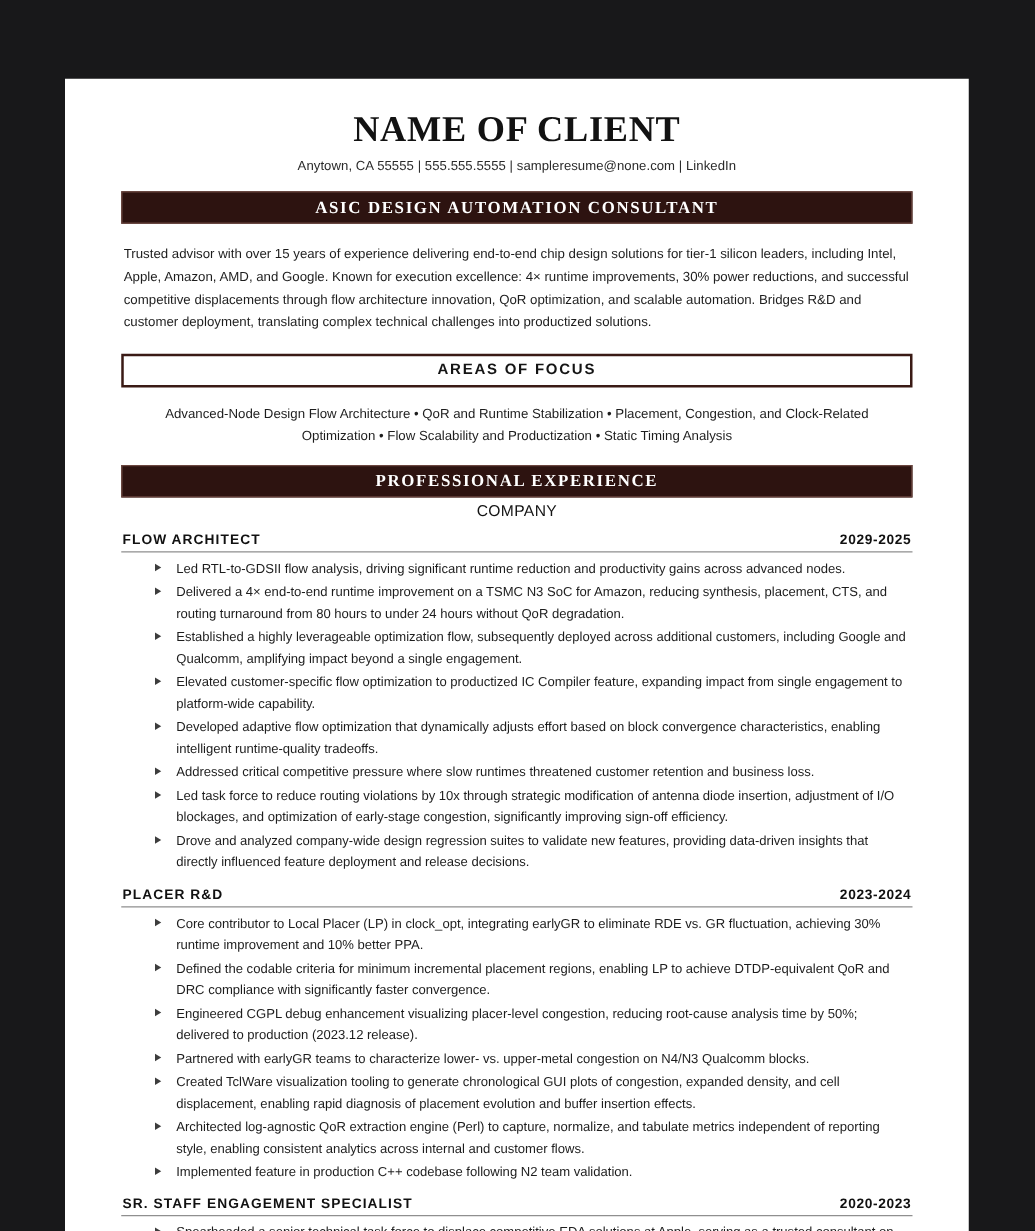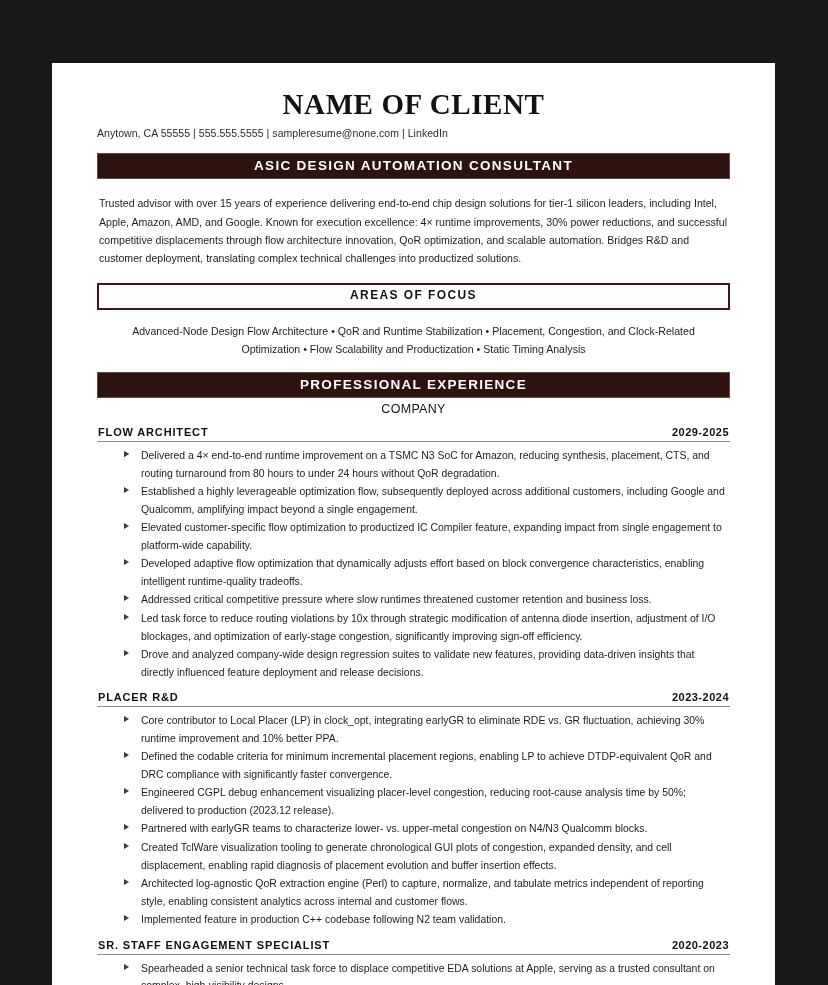--- a/index.html
+++ b/index.html
@@ -39,34 +39,34 @@
     font-family: "Liberation Serif", serif;
     font-weight: bold;
     font-size: 29px;
     letter-spacing: 0.6px;
     text-align: center;
     color: #121212;
     margin: 0 0 6px 0;
     line-height: 1.1;
   }
   .contact-line {
-    text-align: left;
+    text-align: center;
     font-size: 10.5px;
     color: #2a2a2a;
     letter-spacing: 0.05px;
     margin: 0 0 14px 0;
   }
 
   
   .banner {
     background: #2d1310;
     border: 1px solid #6b463f;
     color: #ffffff;
     text-align: center;
-    font-family: Liberation Sans, sans-serif;
+    font-family: Liberation Serif, serif;
     font-weight: bold;
     font-size: 13.5px;
     letter-spacing: 1.3px;
     padding: 4px 0 5px 0;
     line-height: 1.15;
   }
 
   
   .outline-box {
     background: #ffffff;
@@ -176,21 +176,21 @@
 
     <div class="company-name">COMPANY</div>
 
     <div id="jobs-container">
         <div class="job-block">
           <div class="job-header">
             <span class="job-title">FLOW ARCHITECT</span>
             <span class="job-dates">2029-2025</span>
           </div>
           <ul class="bullets">
-            <li><span class="tri"></span></li>
+            <li><span class="tri"></span><span>Led RTL-to-GDSII flow analysis, driving significant runtime reduction and productivity gains across advanced nodes.</span></li>
             <li><span class="tri"></span><span>Delivered a 4× end-to-end runtime improvement on a TSMC N3 SoC for Amazon, reducing synthesis, placement, CTS, and routing turnaround from 80 hours to under 24 hours without QoR degradation.</span></li>
             <li><span class="tri"></span><span>Established a highly leverageable optimization flow, subsequently deployed across additional customers, including Google and Qualcomm, amplifying impact beyond a single engagement.</span></li>
             <li><span class="tri"></span><span>Elevated customer-specific flow optimization to productized IC Compiler feature, expanding impact from single engagement to platform-wide capability.</span></li>
             <li><span class="tri"></span><span>Developed adaptive flow optimization that dynamically adjusts effort based on block convergence characteristics, enabling intelligent runtime-quality tradeoffs.</span></li>
             <li><span class="tri"></span><span>Addressed critical competitive pressure where slow runtimes threatened customer retention and business loss.</span></li>
             <li><span class="tri"></span><span>Led task force to reduce routing violations by 10x through strategic modification of antenna diode insertion, adjustment of I/O blockages, and optimization of early-stage congestion, significantly improving sign-off efficiency.</span></li>
             <li><span class="tri"></span><span>Drove and analyzed company-wide design regression suites to validate new features, providing data-driven insights that directly influenced feature deployment and release decisions.</span></li>
           </ul>
         </div>
         <div class="job-block">

